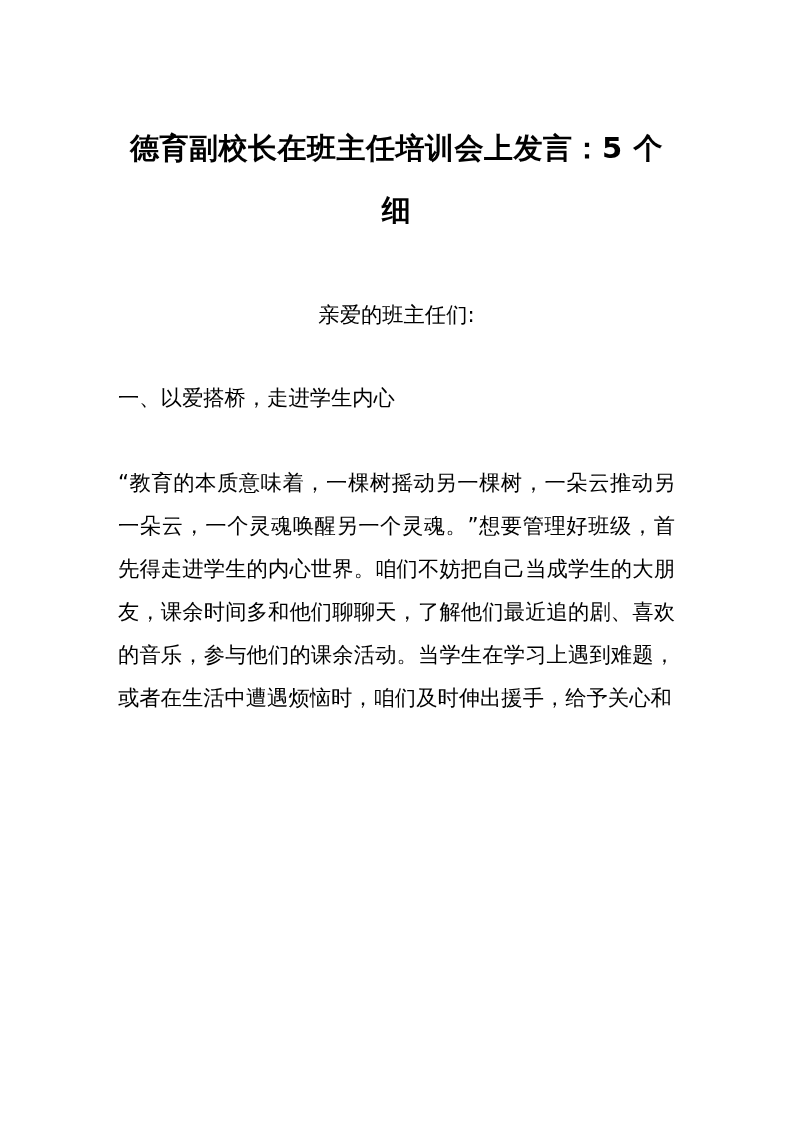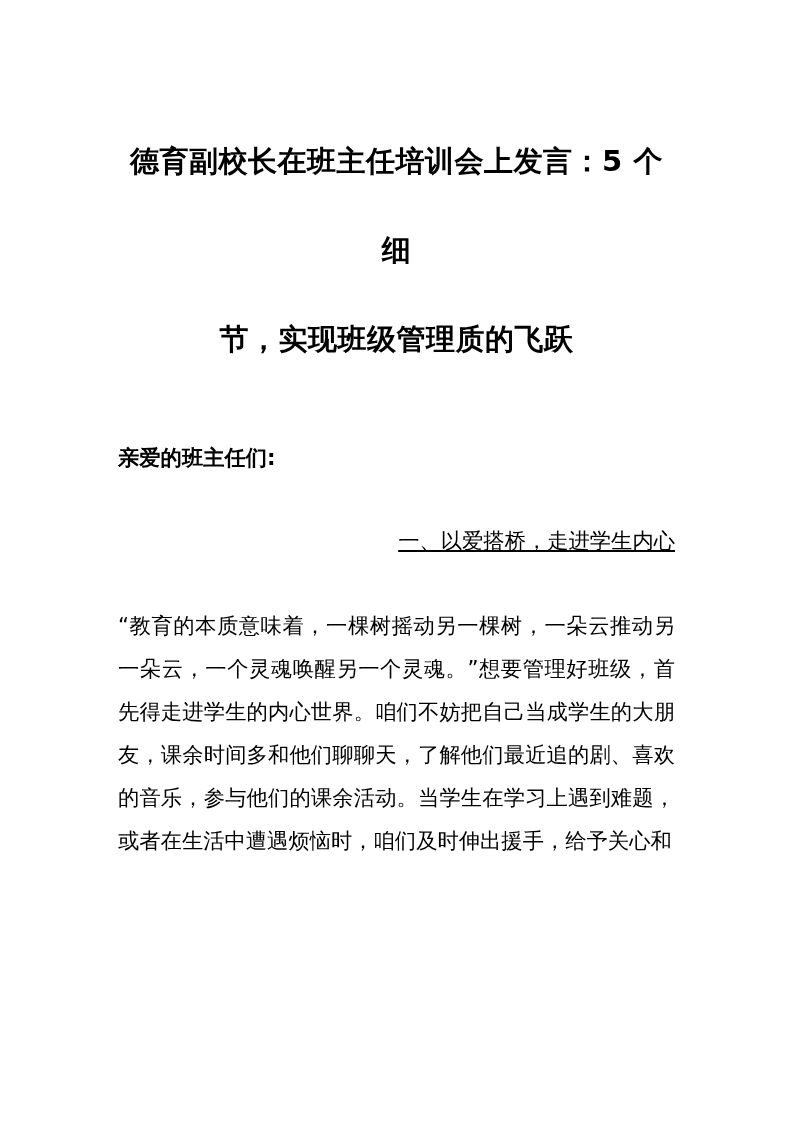--- a/index.html
+++ b/index.html
@@ -18,57 +18,54 @@
     overflow: hidden;
     box-sizing: border-box;
   }
   .content {
     padding: 98px 118px 0 118px;
     box-sizing: border-box;
   }
   .doc-title {
     font-size: 29px;
     font-weight: 700;
-    line-height: 89px;
+    line-height: 62px;
     text-align: center;
     letter-spacing: 0.5px;
   }
   .doc-title .title-line {
     display: block;
   }
   .block {
     font-size: 21.3px;
     line-height: 43px;
     text-align: justify;
     text-justify: inter-ideograph;
     word-break: break-all;
   }
   .block.salutation {
     margin-top: 52px;
-    text-align: left;
-    font-weight: bold;
+    text-align: center;
   }
   .block.paragraph {
     margin-top: 42px;
   }
   .block.heading {
     margin-top: 40px;
-    text-align: right;
-    text-decoration: underline;
+    text-align: left;
   }
 </style>
 </head>
 <body>
 
 <div class="page">
   <div class="content">
 
     <h1 class="doc-title">
       <span class="title-line">德育副校长在班主任培训会上发言：5 个细</span>
-      <span class="title-line">节，实现班级管理质的飞跃</span>
     </h1>
 
     <p class="block salutation">亲爱的班主任们:</p>
 
 
     <p class="block heading">一、以爱搭桥，走进学生内心</p>
 
     <p class="block paragraph">“教育的本质意味着，一棵树摇动另一棵树，一朵云推动另一朵云，一个灵魂唤醒另一个灵魂。”想要管理好班级，首先得走进学生的内心世界。咱们不妨把自己当成学生的大朋友，课余时间多和他们聊聊天，了解他们最近追的剧、喜欢的音乐，参与他们的课余活动。当学生在学习上遇到难题，或者在生活中遭遇烦恼时，咱们及时伸出援手，给予关心和</p>
 
   </div>

